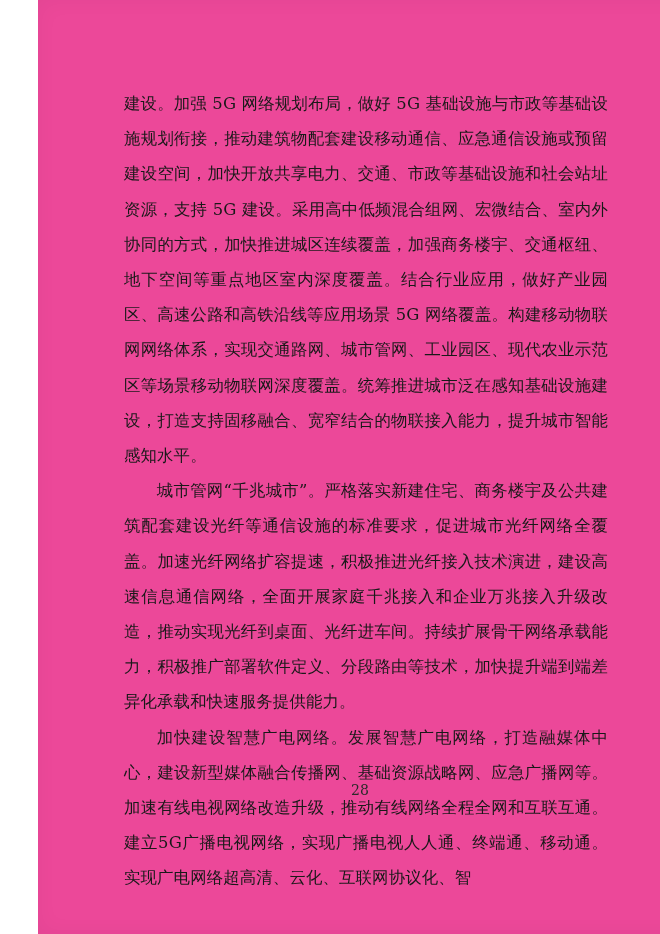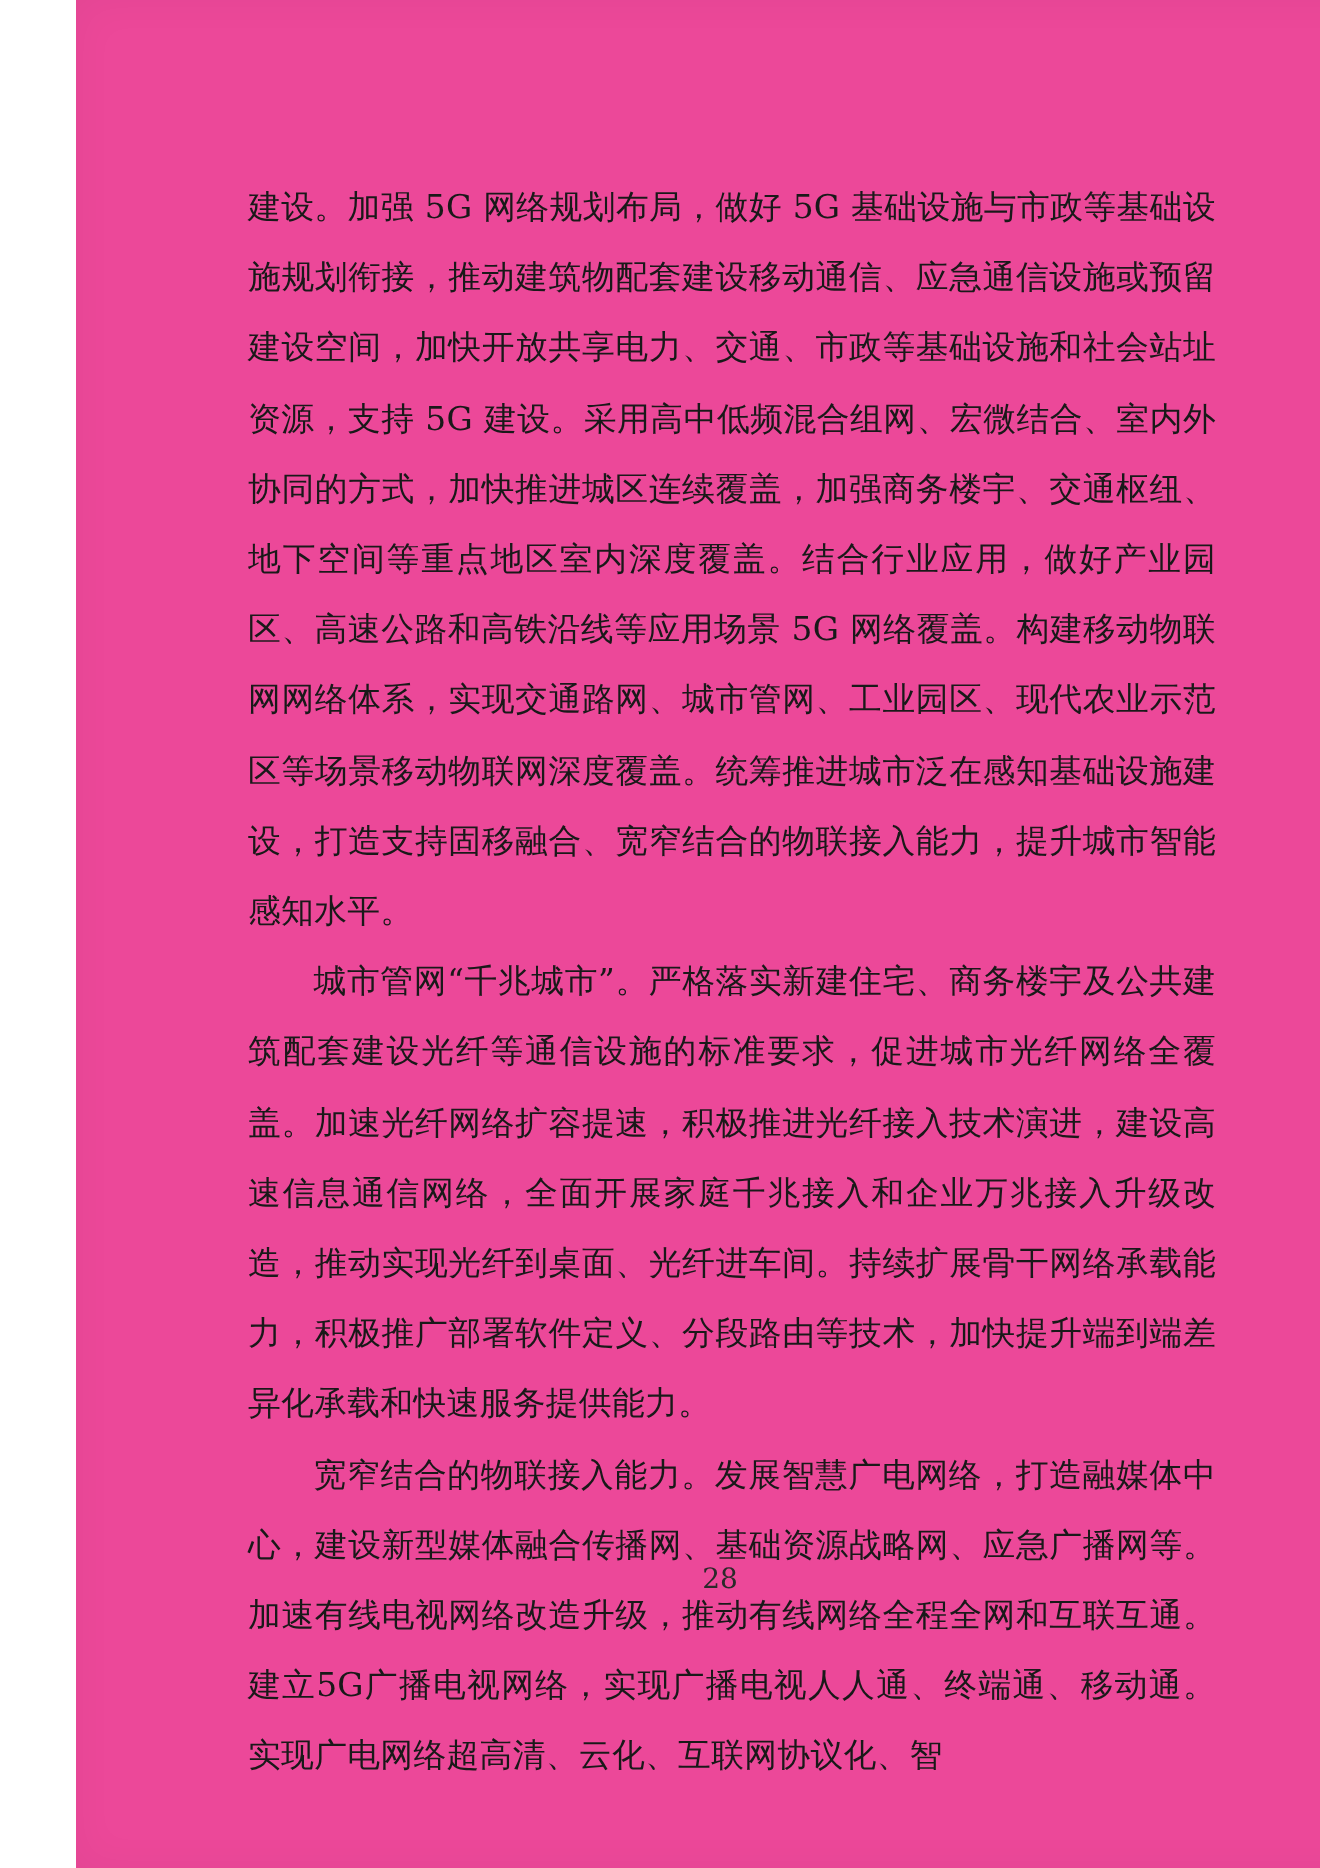--- a/index.html
+++ b/index.html
@@ -55,18 +55,18 @@
   }
 </style>
 </head>
 <body>
 
 <div id="page">
 
   <div class="content">
     <p class="body">建设。加强 5G 网络规划布局，做好 5G 基础设施与市政等基础设施规划衔接，推动建筑物配套建设移动通信、应急通信设施或预留建设空间，加快开放共享电力、交通、市政等基础设施和社会站址资源，支持 5G 建设。采用高中低频混合组网、宏微结合、室内外协同的方式，加快推进城区连续覆盖，加强商务楼宇、交通枢纽、地下空间等重点地区室内深度覆盖。结合行业应用，做好产业园区、高速公路和高铁沿线等应用场景 5G 网络覆盖。构建移动物联网网络体系，实现交通路网、城市管网、工业园区、现代农业示范区等场景移动物联网深度覆盖。统筹推进城市泛在感知基础设施建设，打造支持固移融合、宽窄结合的物联接入能力，提升城市智能感知水平。</p>
     <p class="body indent">城市管网“千兆城市”。严格落实新建住宅、商务楼宇及公共建筑配套建设光纤等通信设施的标准要求，促进城市光纤网络全覆盖。加速光纤网络扩容提速，积极推进光纤接入技术演进，建设高速信息通信网络，全面开展家庭千兆接入和企业万兆接入升级改造，推动实现光纤到桌面、光纤进车间。持续扩展骨干网络承载能力，积极推广部署软件定义、分段路由等技术，加快提升端到端差异化承载和快速服务提供能力。</p>
-    <p class="body indent">宽窄结合的物联接入能力。发展智慧广电网络，打造融媒体中心，建设新型媒体融合传播网、基础资源战略网、应急广播网等。加速有线电视网络改造升级，推动有线网络全程全网和互联互通。建立5G广播电视网络，实现广播电视人人通、终端通、移动通。实现广电网络超高清、云化、互联网协议化、智</p>
+    <p class="body indent">加快建设智慧广电网络。发展智慧广电网络，打造融媒体中心，建设新型媒体融合传播网、基础资源战略网、应急广播网等。加速有线电视网络改造升级，推动有线网络全程全网和互联互通。建立5G广播电视网络，实现广播电视人人通、终端通、移动通。实现广电网络超高清、云化、互联网协议化、智</p>
   </div>
 
   <div class="pageno">28</div>
 
 </div>
 
 </body></html>

